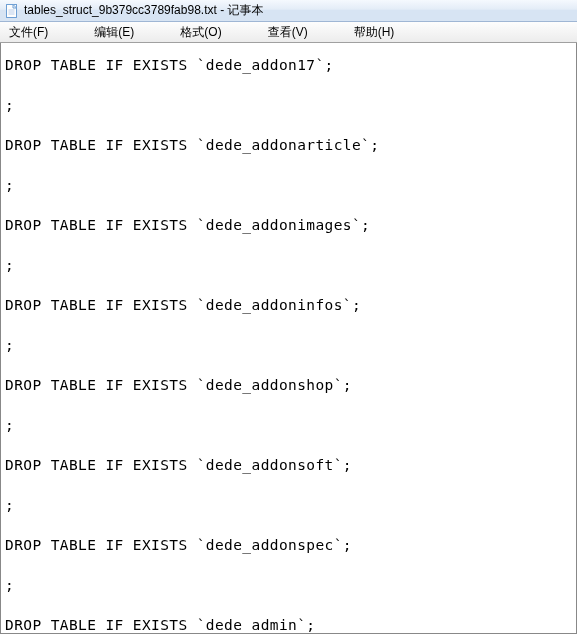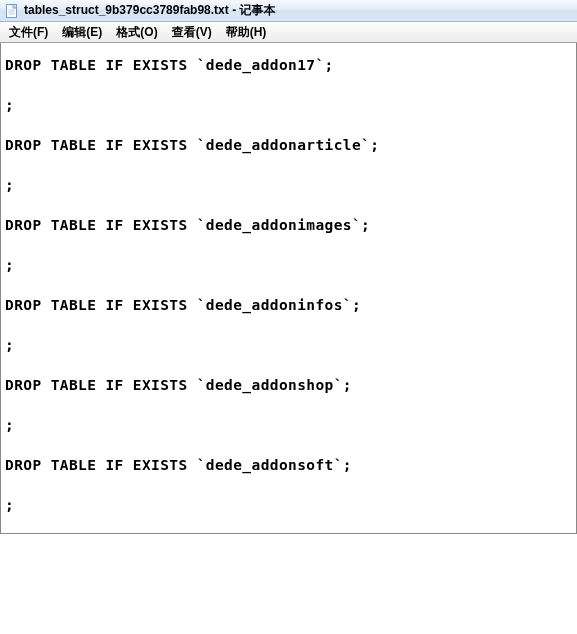--- a/index.html
+++ b/index.html
@@ -5,22 +5,22 @@
   * { box-sizing: border-box; }
   html, body {
     margin: 0; padding: 0;
     width: 577px; height: 634px;
     font-family: "Microsoft YaHei", "SimSun", Tahoma, sans-serif;
     font-size: 12px;
     overflow: hidden;
     background: #fff;
   }
   .window {
-    width: 577px; height: 534px;
-    display: flex; flex-direction: column; font-weight: bold;
+    width: 577px; height: 634px;
+    display: flex; flex-direction: column;
   }
   .titlebar {
     height: 22px;
     background: linear-gradient(to bottom, #f5f9fe 0%, #e3ecf7 45%, #d7e4f3 46%, #d7e4f3 100%);
     border-bottom: 1px solid #9fb6d4;
     display: flex; align-items: center;
     padding: 0 4px;
     color: #000;
   }
   .titlebar .icon {
@@ -31,20 +31,21 @@
   .titlebar .title-text {
     font-size: 12px;
     white-space: nowrap;
   }
   .menubar {
     height: 21px;
     background: linear-gradient(to bottom, #fdfdfd 0%, #ececec 100%);
     border-bottom: 1px solid #a0a0a0;
     display: flex; align-items: center;
     padding: 0 2px;
+    gap: 32px;
   }
   .menubar .menu-item {
     padding: 2px 7px;
     font-size: 12px;
     color: #000;
     cursor: default;
   }
   .content-wrap {
     flex: 1;
     border: 1px solid #888;

